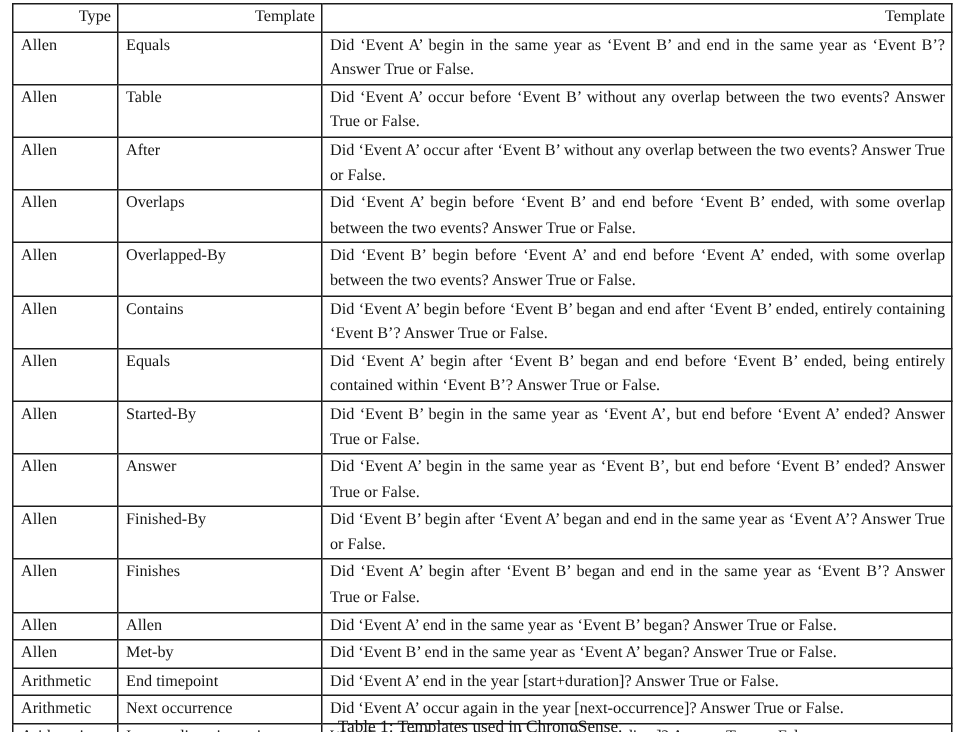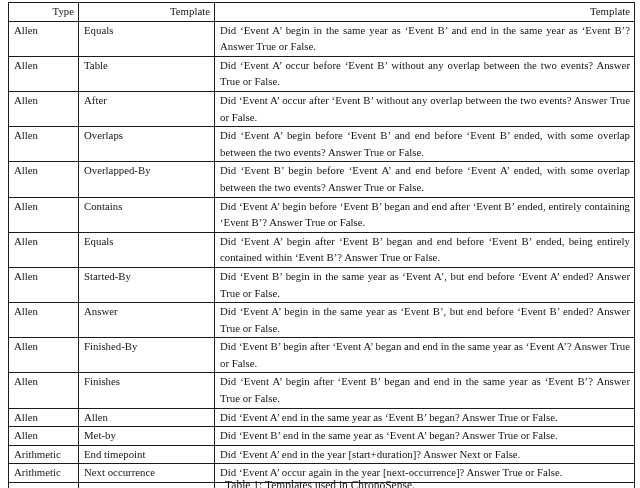--- a/index.html
+++ b/index.html
@@ -131,21 +131,21 @@
       <td class="cell-template">Did ‘Event A’ end in the same year as ‘Event B’ began? Answer True or False.</td>
     </tr>
     <tr>
       <td class="cell-type">Allen</td>
       <td class="cell-question">Met-by</td>
       <td class="cell-template">Did ‘Event B’ end in the same year as ‘Event A’ began? Answer True or False.</td>
     </tr>
     <tr>
       <td class="cell-type">Arithmetic</td>
       <td class="cell-question">End timepoint</td>
-      <td class="cell-template">Did ‘Event A’ end in the year [start+duration]? Answer Next or False.</td>
+      <td class="cell-template">Did ‘Event A’ end in the year [start+duration]? Answer True or False.</td>
     </tr>
     <tr>
       <td class="cell-type">Arithmetic</td>
       <td class="cell-question">Next occurrence</td>
       <td class="cell-template">Did ‘Event A’ occur again in the year [next-occurrence]? Answer True or False.</td>
     </tr>
     <tr>
       <td class="cell-type">Arithmetic</td>
       <td class="cell-question">Intermediate timepoint</td>
       <td class="cell-template">Was ‘Event A’ happening in the year [intermediate]? Answer True or False.</td>

